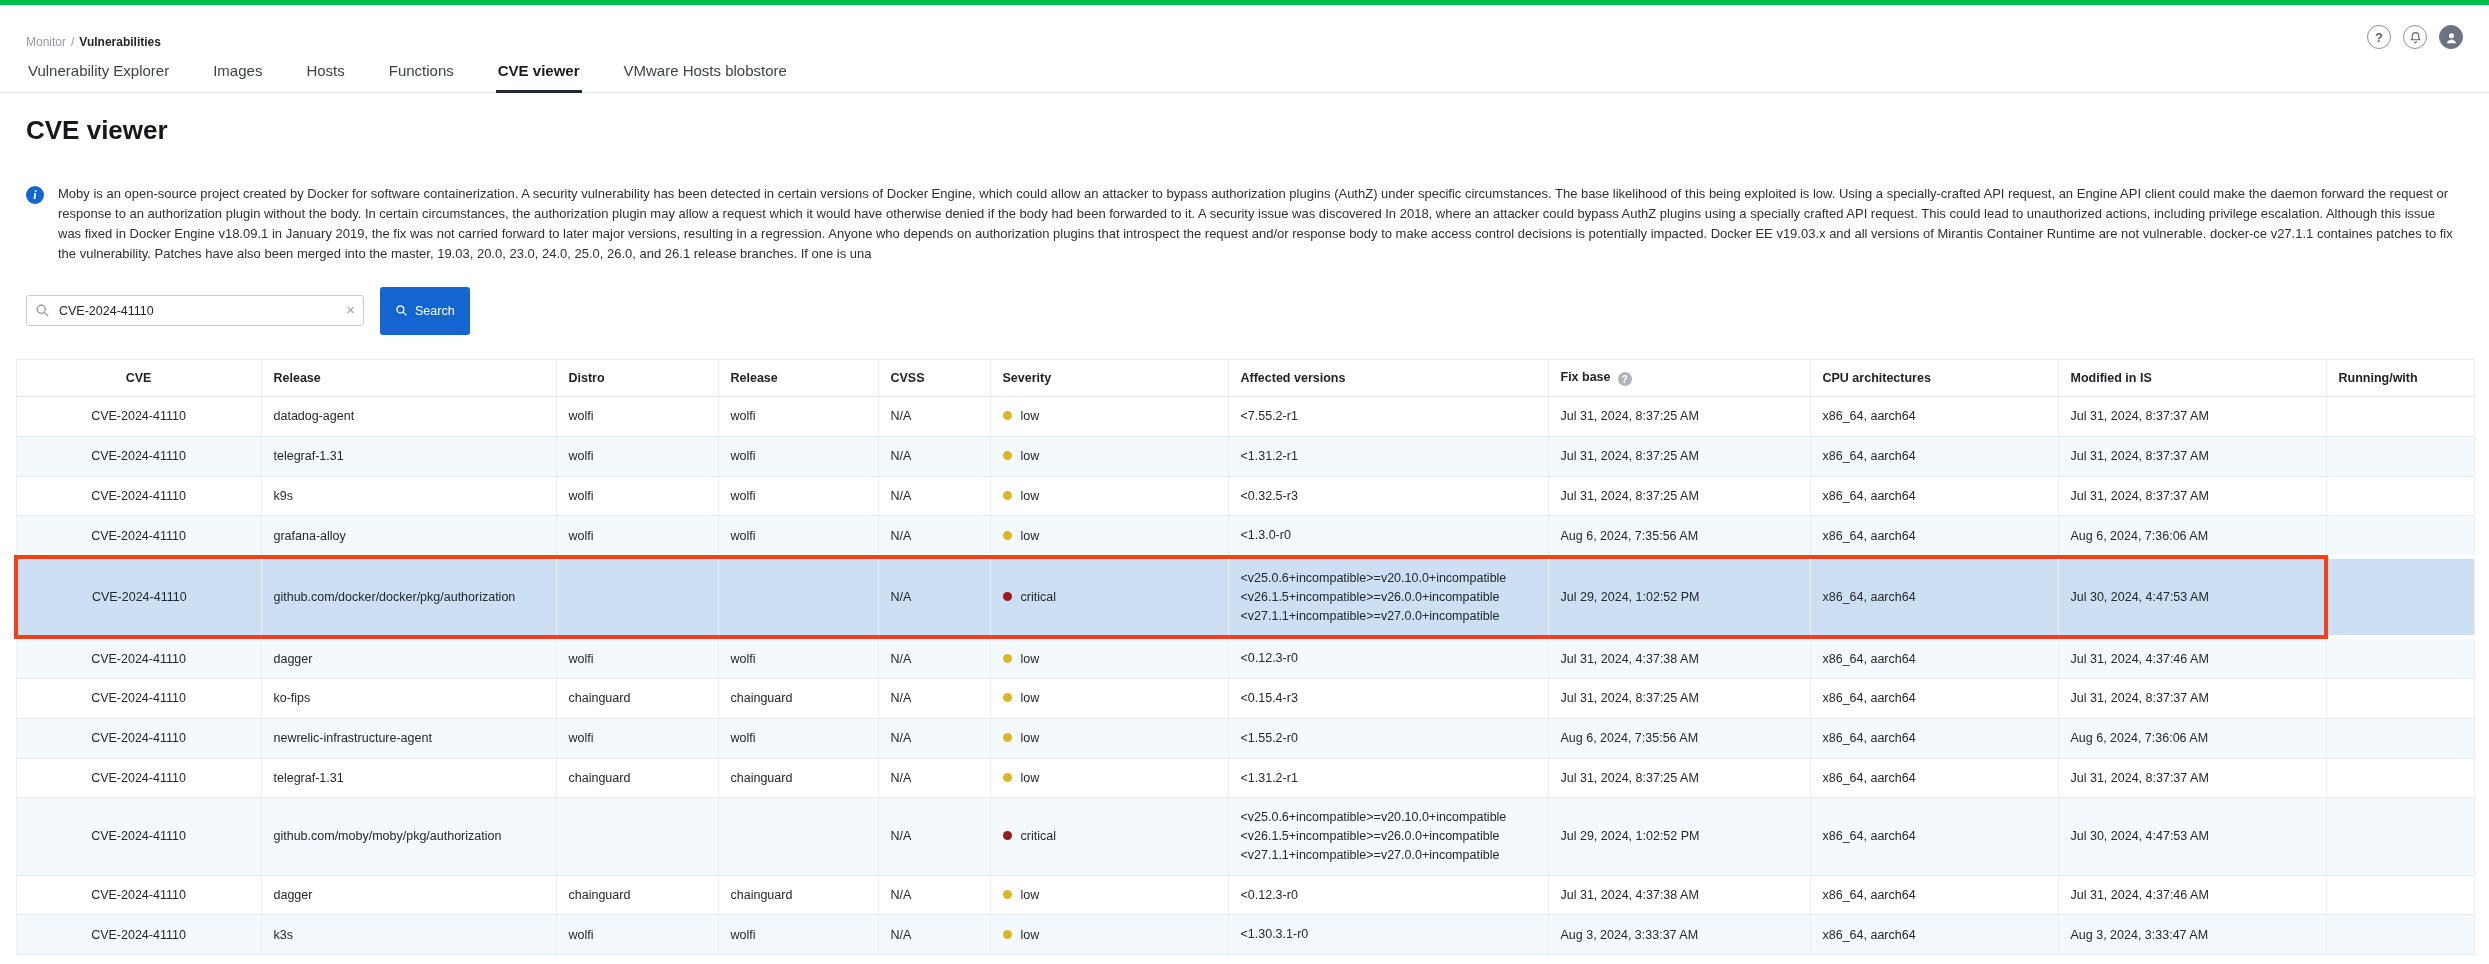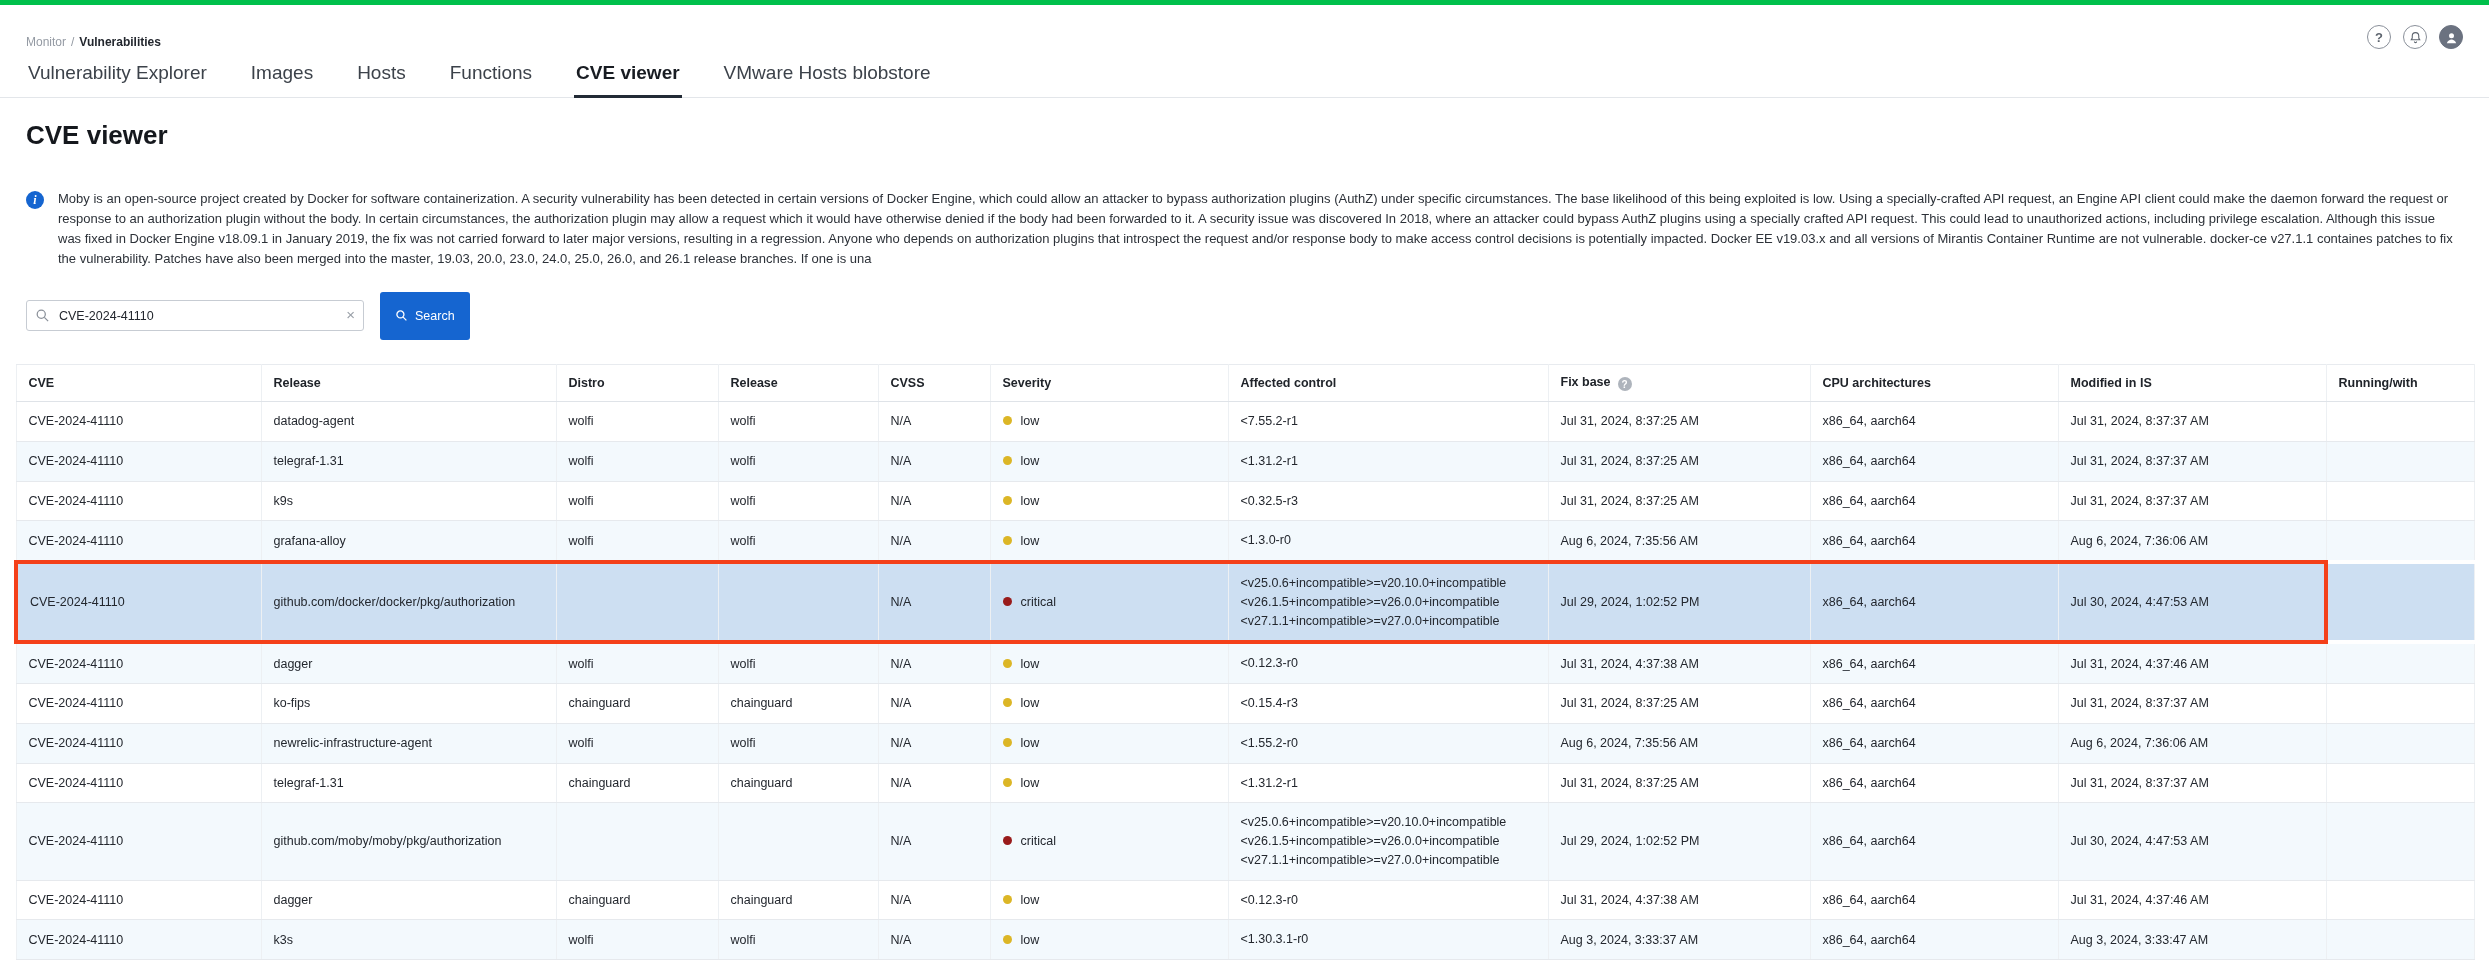--- a/index.html
+++ b/index.html
@@ -21,21 +21,21 @@
   .topbar-icons { display: flex; gap: 12px; margin-top: 10px; }
   .icon-circle {
     width: 24px; height: 24px; border-radius: 50%;
     border: 1.5px solid #8a909a; color: #5d646e;
     display: flex; align-items: center; justify-content: center;
     font-size: 13px; font-weight: 700; cursor: pointer; background: #fff;
   }
   .icon-circle.avatar { background: #6b7280; border-color: #6b7280; }
 
   .tab-bar { display: flex; gap: 40px; padding: 0 26px; border-bottom: 1px solid #e3e6ea; margin-top: 4px; }
-  .tab { padding: 9px 2px 11px; font-size: 19px; color: #3c424a; cursor: pointer;
+  .tab { padding: 9px 2px 11px; font-size: 15px; color: #3c424a; cursor: pointer;
          border-bottom: 3px solid transparent; margin-bottom: -1px; white-space: nowrap; }
   .tab.active { font-weight: 700; color: #181c22; border-bottom-color: var(--tab_active); }
 
   .page-head { padding: 22px 26px 0; }
   .page-title { font-size: 26px; font-weight: 700; color: #15181d; }
   .page-subtitle { margin-top: 14px; font-size: 13px; color: #5d6570; }
 
   .info-banner { display: flex; gap: 14px; margin: 38px 26px 0; padding-right: 4px; }
   .info-icon {
     flex: 0 0 auto; width: 18px; height: 18px; border-radius: 50%;
@@ -64,21 +64,21 @@
   table { width: 100%; border-collapse: collapse; table-layout: fixed; font-size: 12.5px; }
   th {
     text-align: left; font-weight: 700; color: #20242a; padding: 10px 12px;
     border-top: 1px solid #e8ebef; border-bottom: 1px solid #dfe3e8; border-right: 1px solid #edf0f3;
     white-space: nowrap; overflow: hidden;
   }
   td {
     padding: 10px 12px; border-bottom: 1px solid #e6e9ed; border-right: 1px solid #edf0f3;
     color: #23272e; vertical-align: middle; overflow: hidden; white-space: nowrap; text-overflow: ellipsis;
   }
-  th:first-child, td:first-child { border-left: 1px solid #edf0f3; }
+  th:first-child, td:first-child { border-left: 1px solid #edf0f3; text-align: center; }
   td div { line-height: 1.5; }
   tbody tr:nth-child(even) { background: var(--row_stripe); }
   tbody tr { cursor: pointer; }
 
   tr.highlighted td {
     background: var(--highlight_bg);
     border-top: 4px solid var(--highlight_border);
     border-bottom: 4px solid var(--highlight_border);
   }
   tr.highlighted td:first-child { border-left: 4px solid var(--highlight_border); }
@@ -173,21 +173,21 @@
         <col>
     </colgroup>
     <thead>
       <tr>
         <th>CVE</th>
         <th>Release</th>
         <th>Distro</th>
         <th>Release</th>
         <th>CVSS</th>
         <th>Severity</th>
-        <th>Affected control</th>
+        <th>Affected versions</th>
         <th>
           <span>Fix base</span><span class="help-badge">?</span>
         </th>
         <th>CPU architectures</th>
         <th>Modified in IS</th>
         <th>Running/with</th>
       </tr>
     </thead>
     <tbody>
         <tr>

